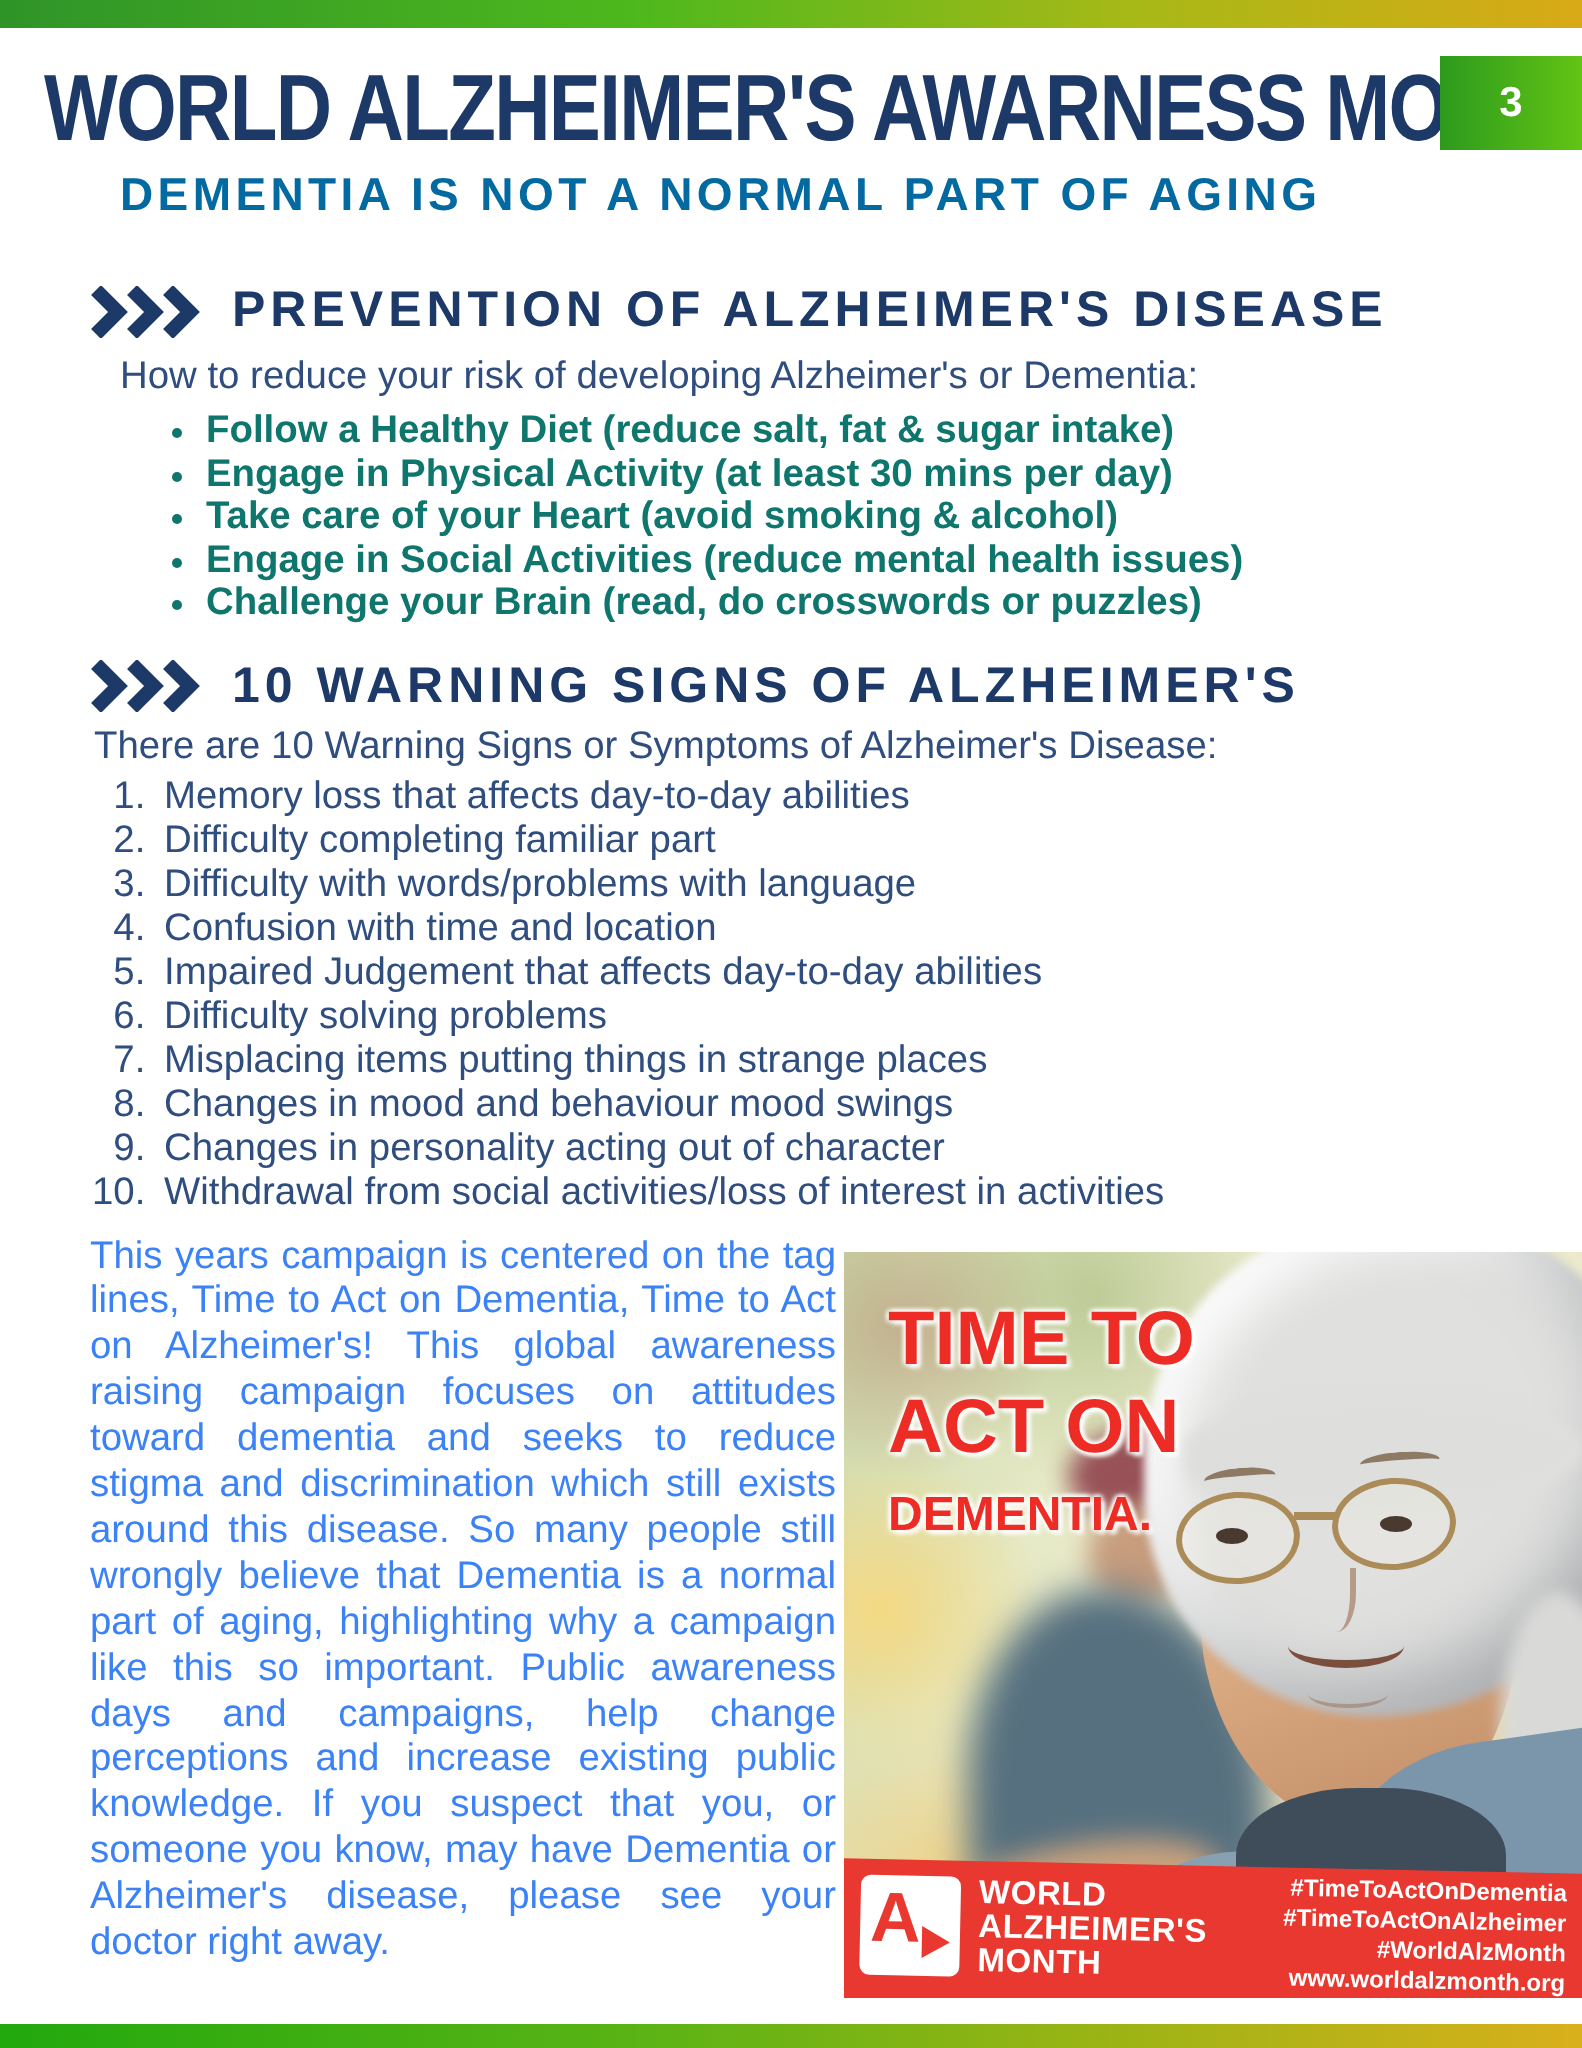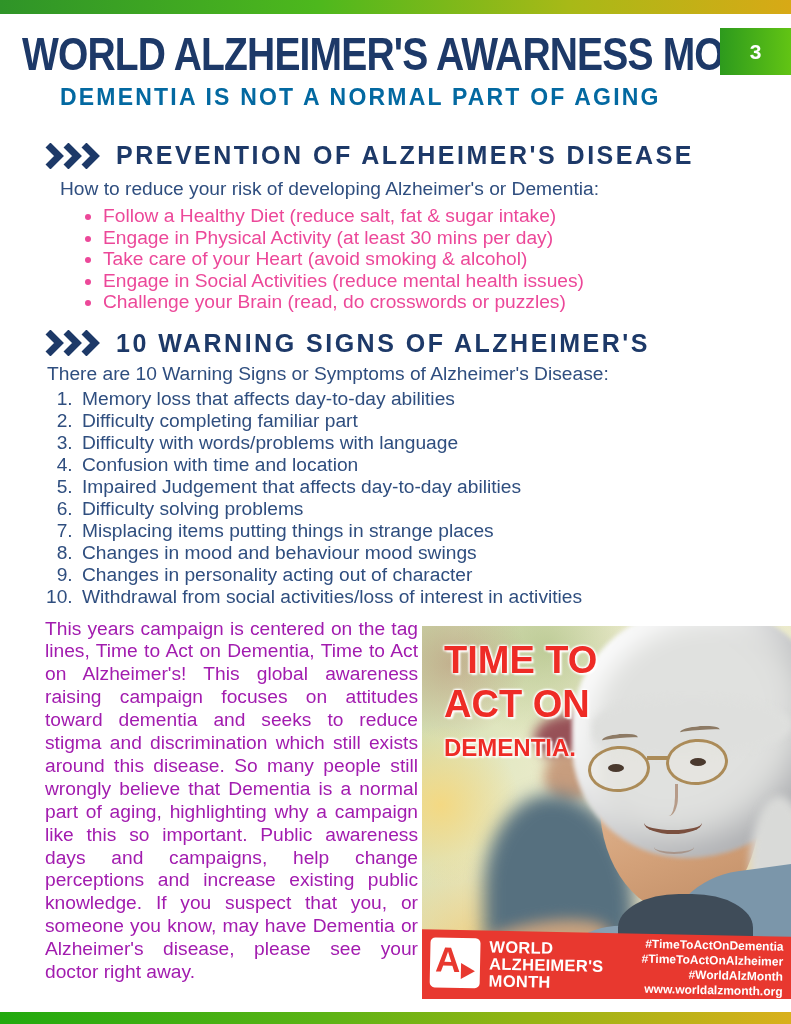--- a/index.html
+++ b/index.html
@@ -43,29 +43,29 @@
 
   
   section { padding-left: 45px; position: relative; }
   .h2row { display: flex; align-items: center; gap: 13px; }
   .chev { flex: 0 0 auto; display: block; }
   h2 { font-size: 25px; font-weight: 700; letter-spacing: 2.5px; color: #1d3968; white-space: nowrap; }
   .intro { font-size: 19.2px; color: #2f4e7f; }
   .sec1 { margin-top: 30px; }
   .sec1 .intro { margin: 8px 0 0 15px; }
   .sec1 ul { margin: 5px 0 0 0; padding-left: 58px; list-style: disc; }
-  .sec1 li { font-size: 19.2px; line-height: 21.5px; color: #ec4899; }
+  .sec1 li { font-size: 19.2px; line-height: 21.5px; color: #0f766e; font-weight: bold; }
   .sec2 { margin-top: 16px; }
   .sec2 .intro { margin: 5px 0 0 2px; }
   .sec2 ol { margin: 3px 0 0 0; padding-left: 33px; list-style: decimal; }
   .sec2 li { font-size: 19.2px; line-height: 22px; color: #2f4e7f; padding-left: 4px; }
   .sec3 { margin-top: 10px; }
   .sec3 .bodytext {
     margin-top: 7px; width: 373px; font-size: 19.2px; line-height: 22.9px;
-    text-align: justify; color: #a21caf;
+    text-align: justify; color: #3b82f6;
   }
 
   
   .photo {
     position: absolute; top: 8px; right: 0; width: 369px; height: 373px; overflow: hidden;
     background:
       radial-gradient(circle at 5% 48%, rgba(245,216,128,.95) 0%, rgba(245,216,128,0) 20%),
       radial-gradient(circle at 16% 90%, rgba(240,198,108,.85) 0%, rgba(240,198,108,0) 24%),
       radial-gradient(circle at 8% 10%, rgba(150,60,50,.28) 0%, rgba(150,60,50,0) 16%),
       radial-gradient(circle at 34% 6%, rgba(120,150,70,.35) 0%, rgba(120,150,70,0) 22%),
@@ -100,21 +100,21 @@
   .eyeR { left:268px; top:132px; width:16px; height:8px; background:#4a392e; border-radius:50%; }
   .browL { left:180px; top:108px; width:36px; height:10px; border-top:4px solid #8d7a64; border-radius:50%; transform:rotate(-5deg); }
   .browR { left:258px; top:100px; width:40px; height:10px; border-top:4px solid #8d7a64; border-radius:50%; transform:rotate(-4deg); }
   .nose { left:240px; top:158px; width:16px; height:32px; border-right:3px solid rgba(148,98,66,.55); border-radius:0 0 60% 0; }
   .mouth { left:222px; top:186px; width:58px; height:22px; border-bottom:4px solid #7a4f3e; border-radius:0 0 50% 50%; }
   .chinfold { left:232px; top:214px; width:40px; height:14px; border-bottom:2px solid rgba(140,90,60,.4); border-radius:0 0 50% 50%; }
   .neck { left:196px; top:268px; width:135px; height:75px; background:#3f4c59; border-radius:45% 45% 0 0; }
   .jacketR { left:250px; top:242px; width:190px; height:150px; background:#7b96aa; border-radius:40% 30% 0 0; transform:rotate(-8deg); }
   .jacketL { left:140px; top:300px; width:130px; height:90px; background:#87a0b2; border-radius:50% 40% 0 0; transform:rotate(6deg); }
 
-  .overlay { position:absolute; left:22px; top:12px; z-index:5; }
+  .overlay { position:absolute; left:22px; top:22px; z-index:5; }
   .ov-line {
     font-weight: 800; color:#ee2c26; line-height:44px; letter-spacing:0;
     text-shadow: 2px 2px 2px rgba(255,255,255,.95), -1px -1px 2px rgba(255,255,255,.85),
                  1px -1px 2px rgba(255,255,255,.85), -1px 1px 2px rgba(255,255,255,.85);
   }
   .ov1, .ov2 { font-size:38px; }
   .ov3 { font-size:24px; }
 
   .banner {
     position:absolute; left:-8px; right:-8px; bottom:-6px; height:72px; z-index:6;

